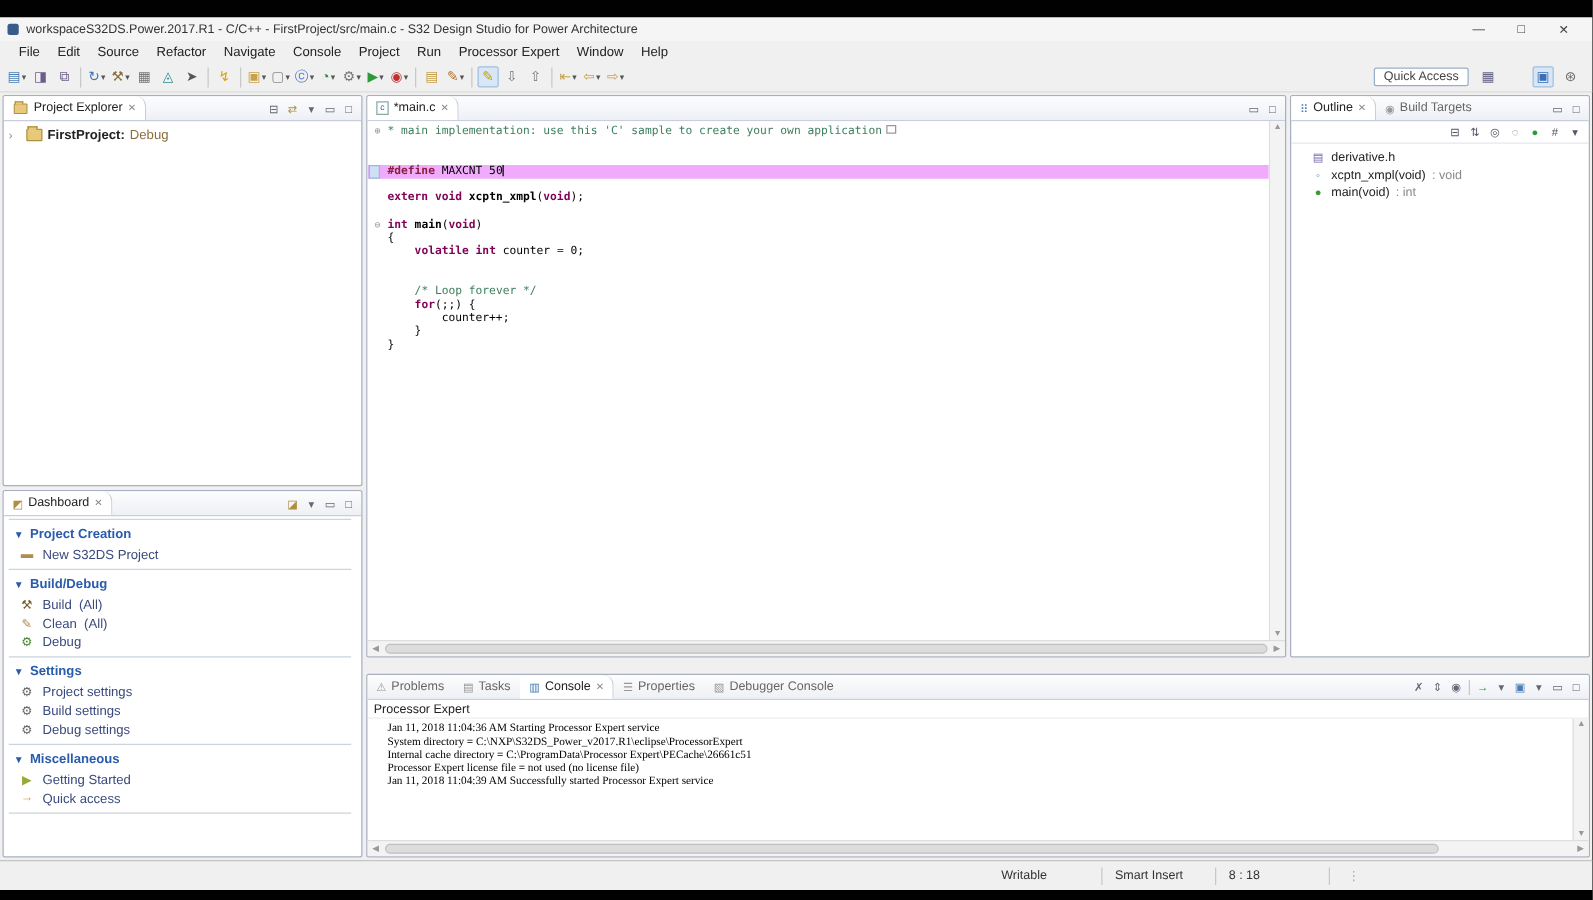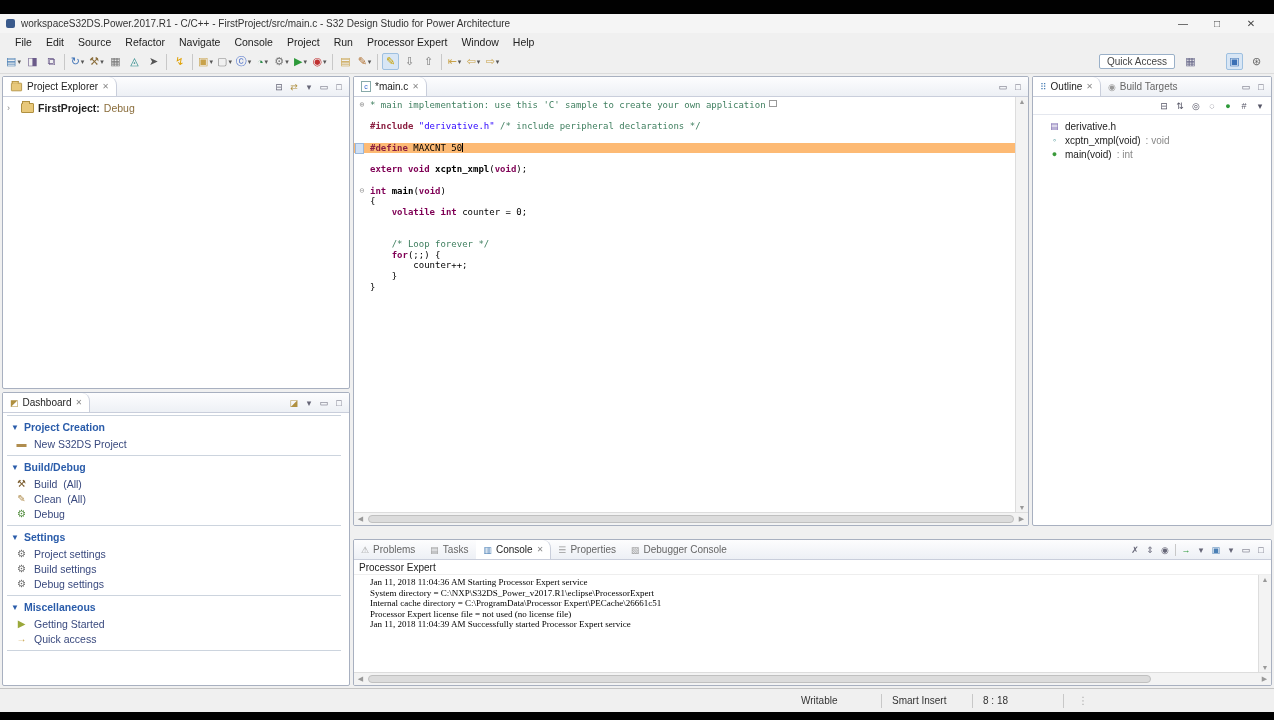--- a/index.html
+++ b/index.html
@@ -23,21 +23,21 @@
   .toolbar{height:24px;display:flex;align-items:center;padding:0 4px;background:#f0f0f0;border-bottom:1px solid #dcdcdc;}
   .tbicon{height:17px;min-width:17px;display:flex;align-items:center;justify-content:center;font-size:11px;margin:0 1px;border-radius:2px;}
   .tbicon.hl{background:#d8e6f5;border:1px solid #9ec0e0;}
   .tbdd{font-size:7px;color:#555;margin-left:1px;}
   .tbsep{width:1px;height:16px;background:#c8c8c8;margin:0 3px;}
   .quick-access{margin-left:auto;border:1px solid #9ab0c8;background:#fff;font-size:10px;color:#444;padding:1px 7px;border-radius:2px;margin-right:6px;}
   .tb-right{display:flex;align-items:center;gap:3px;margin-right:4px;}
 
   
   .main{flex:1;display:flex;padding:2px;gap:3px;min-height:0;}
-  .left-col{width:348px;display:flex;flex-direction:column;gap:3px;min-height:0;}
+  .left-col{width:288px;display:flex;flex-direction:column;gap:3px;min-height:0;}
   .right-area{flex:1;display:flex;flex-direction:column;gap:13px;min-height:0;}
   .views-row{flex:1;display:flex;gap:3px;min-height:0;}
 
   .panel{border:1px solid #a8b0c0;background:#fff;border-radius:2px;display:flex;flex-direction:column;overflow:hidden;min-height:0;}
   .tabbar{height:20px;background:linear-gradient(#fdfdfe,#edf0f5);border-bottom:1px solid #c9cedb;display:flex;align-items:stretch;font-size:10px;color:#666;flex:0 0 auto;}
   .tab{display:flex;align-items:center;gap:4px;padding:0 7px;border-right:1px solid transparent;}
   .tab.active{background:#fff;border-right:1px solid #c9cedb;border-top-right-radius:8px;color:#222;}
   .tab-close{font-size:8px;color:#888;}
   .tab-ico{font-size:9px;}
   .panel-tools{margin-left:auto;display:flex;align-items:center;gap:5px;padding-right:5px;color:#667;}
@@ -63,21 +63,21 @@
   .dsec-arrow{font-size:8px;color:#2a5caa;}
   .ditem{display:flex;align-items:center;gap:6px;font-size:10.5px;color:#39497e;padding:1.5px 0 1.5px 8px;white-space:pre;}
   .ditem-ico{width:13px;text-align:center;font-size:10px;}
 
   
   .editor-panel{flex:1;}
   .c-file-ico{width:10px;height:11px;background:#fff;border:1px solid #8aa;font-size:7px;color:#36c;display:flex;align-items:center;justify-content:center;}
   .edit-wrap{flex:1;display:flex;min-height:0;}
   .code-scroll{flex:1;overflow:hidden;padding-top:3px;position:relative;background:#fff;}
   .cl{height:10.7px;line-height:10.7px;font-family:"DejaVu Sans Mono",monospace;font-size:9px;white-space:pre;color:#000;display:flex;position:relative;}
-  .cl.cur{background:#fdba74;}
+  .cl.cur{background:#f0abfc;}
   .cl.cur::before{content:"";position:absolute;left:1px;top:0px;width:7px;height:9px;background:#cfe0f5;border:1px solid #9ab8dc;}
   .fold-cell{width:16px;flex:0 0 auto;text-align:center;color:#999;font-size:8px;line-height:10.7px;}
   .c-com{color:#3f7f5f;}
   .c-dir{color:#8b1f41;font-weight:bold;}
   .c-kw{color:#7f0055;font-weight:bold;}
   .c-str{color:#2a00ff;}
   .c-fn{color:#000;font-weight:bold;}
   .c-pl{color:#000;}
   .foldbox{display:inline-block;width:8px;height:7px;border:1px solid #999;margin-left:3px;vertical-align:0px;}
   .caret{display:inline-block;width:1px;height:9px;background:#000;vertical-align:-1px;}
@@ -276,21 +276,20 @@
               </div>
               <div class="panel-tools">
                   <span class="ptool">▭</span>
                   <span class="ptool">□</span>
                 </div>
             </div>
             <div class="edit-wrap">
               <div class="code-scroll">
                   <div class="cl"><span class="fold-cell">⊕</span><span class="c-com">* main implementation: use this 'C' sample to create your own application</span><span class="foldbox"></span></div>
                   <div class="cl"><span class="fold-cell"></span></div>
-                  <div class="cl"><span class="fold-cell"></span><span class="c-dir">#include</span><span class="c-pl"> </span><span class="c-str">"derivative.h"</span><span class="c-pl"> </span><span class="c-com">/* include peripheral declarations */</span></div>
                   <div class="cl"><span class="fold-cell"></span></div>
                   <div class="cl cur"><span class="fold-cell"></span><span class="c-dir">#define</span><span class="c-pl"> MAXCNT 50</span><span class="caret"></span></div>
                   <div class="cl"><span class="fold-cell"></span></div>
                   <div class="cl"><span class="fold-cell"></span><span class="c-kw">extern</span><span class="c-pl"> </span><span class="c-kw">void</span><span class="c-pl"> </span><span class="c-fn">xcptn_xmpl</span><span class="c-pl">(</span><span class="c-kw">void</span><span class="c-pl">);</span></div>
                   <div class="cl"><span class="fold-cell"></span></div>
                   <div class="cl"><span class="fold-cell">⊖</span><span class="c-kw">int</span><span class="c-pl"> </span><span class="c-fn">main</span><span class="c-pl">(</span><span class="c-kw">void</span><span class="c-pl">)</span></div>
                   <div class="cl"><span class="fold-cell"></span><span class="c-pl">{</span></div>
                   <div class="cl"><span class="fold-cell"></span><span class="c-pl">    </span><span class="c-kw">volatile</span><span class="c-pl"> </span><span class="c-kw">int</span><span class="c-pl"> counter = 0;</span></div>
                   <div class="cl"><span class="fold-cell"></span></div>
                   <div class="cl"><span class="fold-cell"></span></div>

